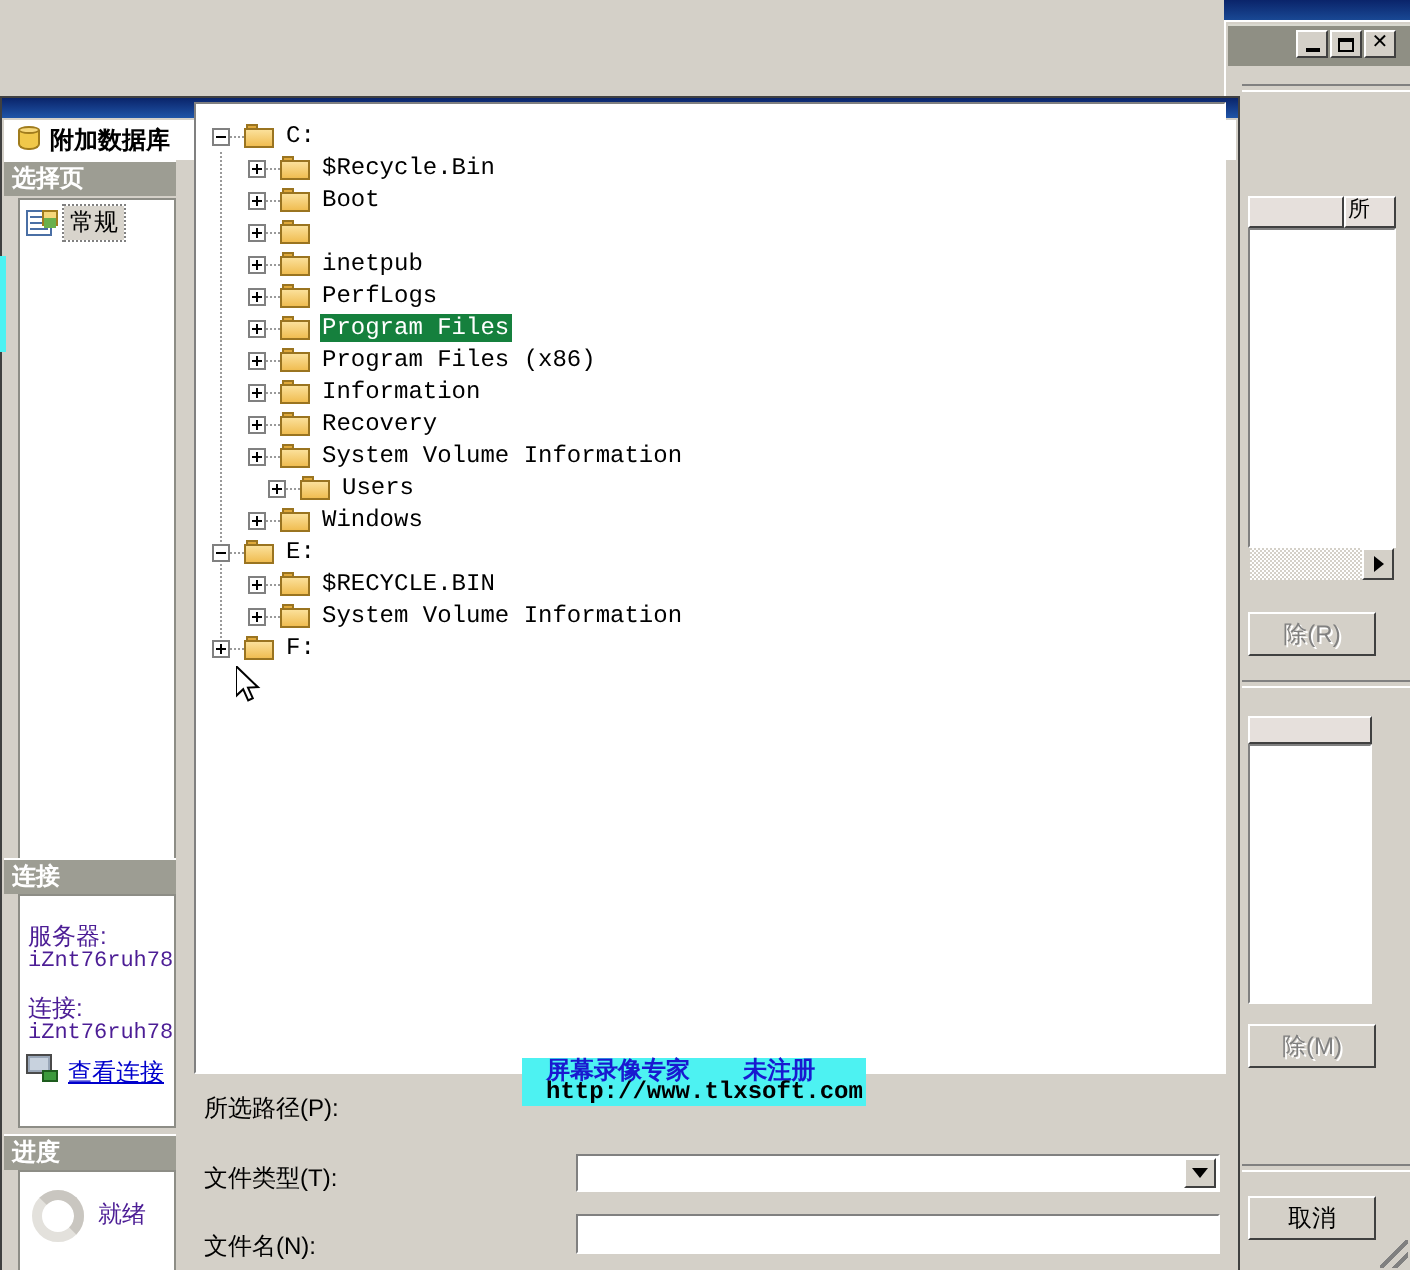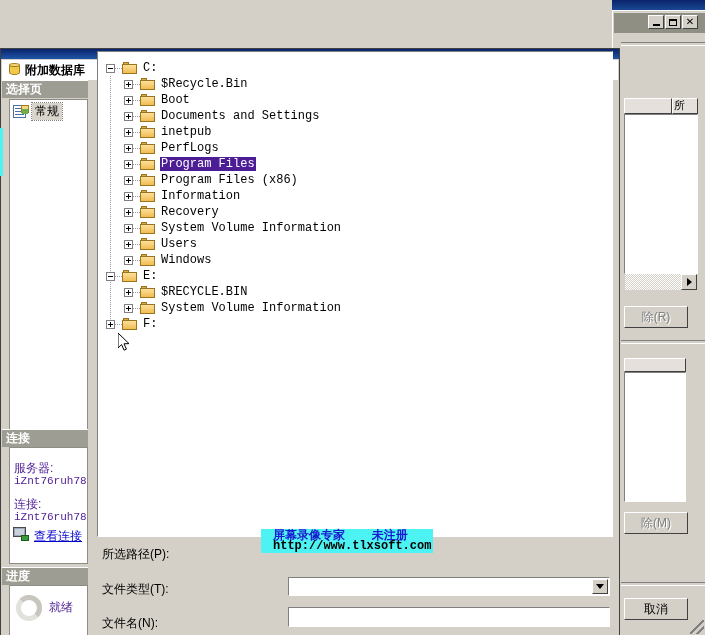--- a/index.html
+++ b/index.html
@@ -237,21 +237,21 @@
     background-size: 2px 1px; }
   .folder {
     width: 16px; height: 13px; position: relative; flex: none; margin-right: 4px;
   }
   .folder .tab { position:absolute; left:1px; top:0px; width:6px; height:3px;
     background:#e0a93b; border:1px solid #9a7420; border-bottom:none; box-sizing:border-box;}
   .folder .bd { position:absolute; left:0px; top:2px; width:15px; height:10px;
     background: linear-gradient(to bottom, #fbe09a, #f0bd52);
     border:1px solid #9a7420; box-sizing:border-box;}
   .tlabel { padding: 0 1px; }
-  .tlabel.sel { background: #4c1d95; color: #ffffff; }
+  .tlabel.sel { background: #15803d; color: #ffffff; }
 
   .vline {
     position: absolute; width: 1px;
     background-image: linear-gradient(to bottom, #9a9a9a 50%, transparent 50%);
     background-size: 1px 2px;
   }
 
   .form-label {
     position: absolute; font-size: 12px; color: #000; white-space: nowrap;
   }
@@ -423,21 +423,20 @@
             </span>
             <span class="tlabel">Boot</span>
           </div>
           <div class="tnode" style="top: 56px; left: 26px;">
             <span class="expander plus"></span>
             <span class="dots"></span>
             <span class="folder">
               <span class="tab"></span>
               <span class="bd"></span>
             </span>
-            <span class="tlabel">Documents and Settings</span>
           </div>
           <div class="tnode" style="top: 72px; left: 26px;">
             <span class="expander plus"></span>
             <span class="dots"></span>
             <span class="folder">
               <span class="tab"></span>
               <span class="bd"></span>
             </span>
             <span class="tlabel">inetpub</span>
           </div>
@@ -488,21 +487,21 @@
           </div>
           <div class="tnode" style="top: 168px; left: 26px;">
             <span class="expander plus"></span>
             <span class="dots"></span>
             <span class="folder">
               <span class="tab"></span>
               <span class="bd"></span>
             </span>
             <span class="tlabel">System Volume Information</span>
           </div>
-          <div class="tnode" style="top: 184px; left: 26px; justify-content: flex-end;">
+          <div class="tnode" style="top: 184px; left: 36px; justify-content: flex-end;">
             <span class="expander plus"></span>
             <span class="dots"></span>
             <span class="folder">
               <span class="tab"></span>
               <span class="bd"></span>
             </span>
             <span class="tlabel">Users</span>
           </div>
           <div class="tnode" style="top: 200px; left: 26px;">
             <span class="expander plus"></span>

